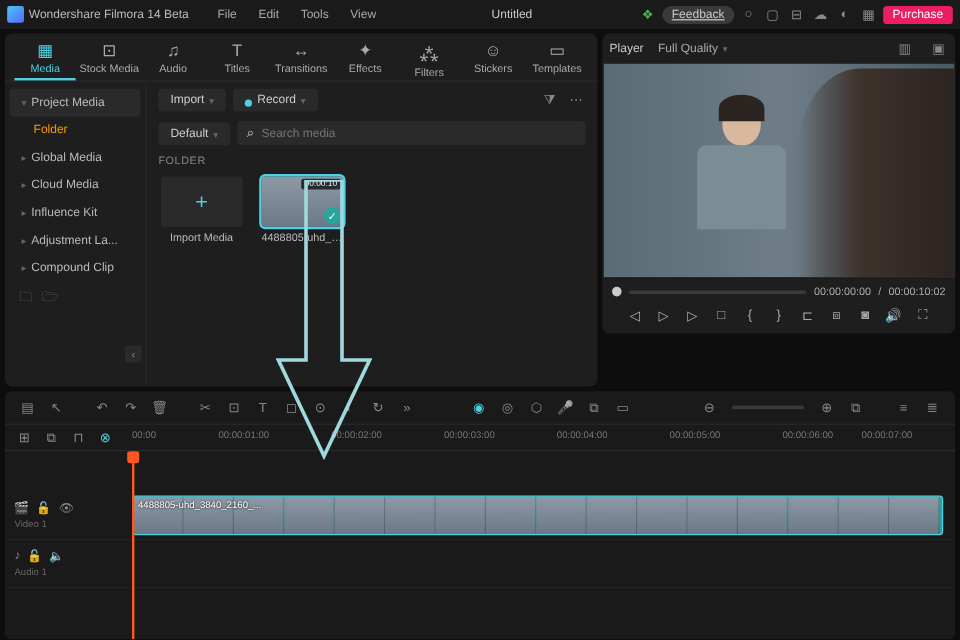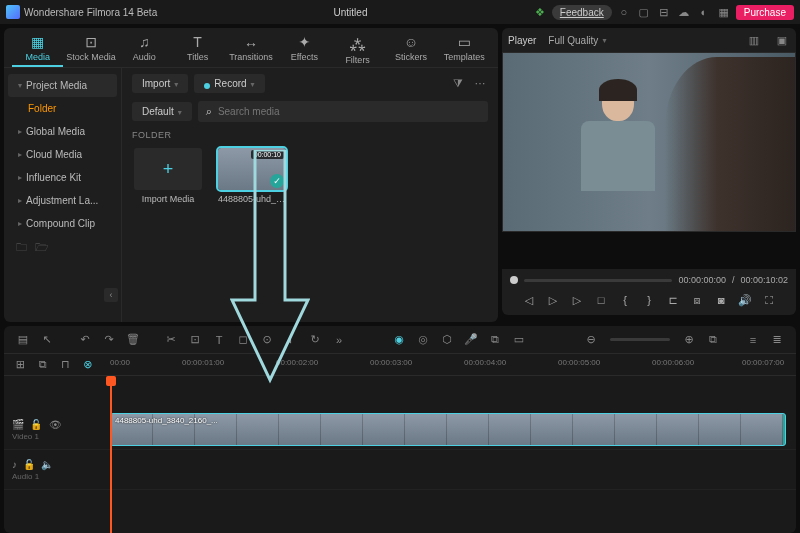--- a/index.html
+++ b/index.html
@@ -52,21 +52,21 @@
 .player-hdr { height:24px; display:flex; align-items:center; gap:12px; padding:0 6px; background:#1e1e1e; border-radius:6px 6px 0 0; }
 .ph-label { font-size:10px; color:#ccc; }
 .ph-drop { font-size:10px; color:#aaa; display:flex; gap:4px; align-items:center; }
 .preview { height:180px; background:#111; border:1px solid #2a2a2a; position:relative; overflow:hidden; }
 .preview-scene { position:absolute; inset:0; background:linear-gradient(to right,#5a6b75 0%,#6e7d87 50%,#4a5a64 100%); }
 .nurse { position:absolute; left:70px; top:30px; width:90px; height:120px; }
 .nurse .head { width:32px; height:38px; background:#d9b89e; border-radius:50% 50% 45% 45%; margin:0 auto; position:relative; }
 .nurse .hair { position:absolute; top:-4px; left:-3px; right:-3px; height:22px; background:#2c2420; border-radius:50% 50% 0 0; }
 .nurse .body { width:74px; height:70px; background:#7a8d95; margin:0 auto; border-radius:8px 8px 0 0; }
 .patient { position:absolute; right:0; top:4px; bottom:0; width:130px; background:linear-gradient(to left,#2c2420,#3e322c 60%,transparent); border-radius:40% 0 0 0; }
-.player-ctrl { background:#1e1e1e; padding:6px 8px; border-radius:0 0 6px 6px;margin-top:37px; }
+.player-ctrl { background:#1e1e1e; padding:6px 8px; border-radius:0 0 6px 6px; }
 .scrub { display:flex; align-items:center; gap:6px; margin-bottom:6px; }
 .scrub-handle { width:8px; height:8px; background:#ccc; border-radius:50%; }
 .scrub-bar { flex:1; height:3px; background:#3a3a3a; border-radius:2px; }
 .tc { font-size:9px; color:#aaa; }
 .ctrl-row { display:flex; gap:6px; align-items:center; justify-content:center; }
 .ctrl-ic { width:18px; height:18px; color:#aaa; font-size:11px; display:flex; align-items:center; justify-content:center; }
 
 .timeline { height:207px; background:#1a1a1a; margin:4px; border-radius:6px; display:flex; flex-direction:column; }
 .tl-tools { height:28px; display:flex; align-items:center; gap:6px; padding:0 10px; border-bottom:1px solid #2a2a2a; }
 .tl-ic { width:18px; height:18px; color:#888; font-size:11px; display:flex; align-items:center; justify-content:center; }
@@ -89,20 +89,26 @@
 .sb-footer { display:flex; gap:8px; padding:4px 8px; color:#666;}
 .sb-footer span{font-size:11px;}
 .colltog{position:absolute; left:104px; top:288px; width:14px;height:14px;background:#2a2a2a;border-radius:2px;color:#888;font-size:9px;display:flex;align-items:center;justify-content:center;}
 </style>
 </head>
 <body>
 
 <div class="titlebar">
   <div class="logo"></div>
   <span class="appname">Wondershare Filmora 14 Beta</span>
+  <div class="menu">
+    <span>File</span>
+    <span>Edit</span>
+    <span>Tools</span>
+    <span>View</span>
+  </div>
   <div class="proj-title">Untitled</div>
   <div class="tb-right">
     <span class="tb-icon" style="color:#4caf50">❖</span>
     <span class="feedback">Feedback</span>
     <span class="tb-icon">○</span>
     <span class="tb-icon">▢</span>
     <span class="tb-icon">⊟</span>
     <span class="tb-icon">☁</span>
     <span class="tb-icon">◐</span>
     <span class="tb-icon">▦</span>
@@ -318,21 +324,21 @@
       <span class="tl-ic" style="color:#4dd0e1">⊗</span>
     </div>
     <div class="ruler" style="flex:1;position:relative;padding-left:0;">
       <span class="ruler-mark" style="left:6px">00:00</span>
       <span class="ruler-mark" style="left:78px">00:00:01:00</span>
       <span class="ruler-mark" style="left:172px">00:00:02:00</span>
       <span class="ruler-mark" style="left:266px">00:00:03:00</span>
       <span class="ruler-mark" style="left:360px">00:00:04:00</span>
       <span class="ruler-mark" style="left:454px">00:00:05:00</span>
       <span class="ruler-mark" style="left:548px">00:00:06:00</span>
-      <span class="ruler-mark" style="left:638px">00:00:07:00</span>
+      <span class="ruler-mark" style="left:614px">00:00:07:00</span>
     </div>
   </div>
   <div class="tracks">
     <div class="playhead"></div>
     <div style="height:34px"></div>
     <div class="track-row">
       <div class="track-hdr">
         <div class="track-hdr-top">
           <span>🎬</span>
           <span>🔓</span>

